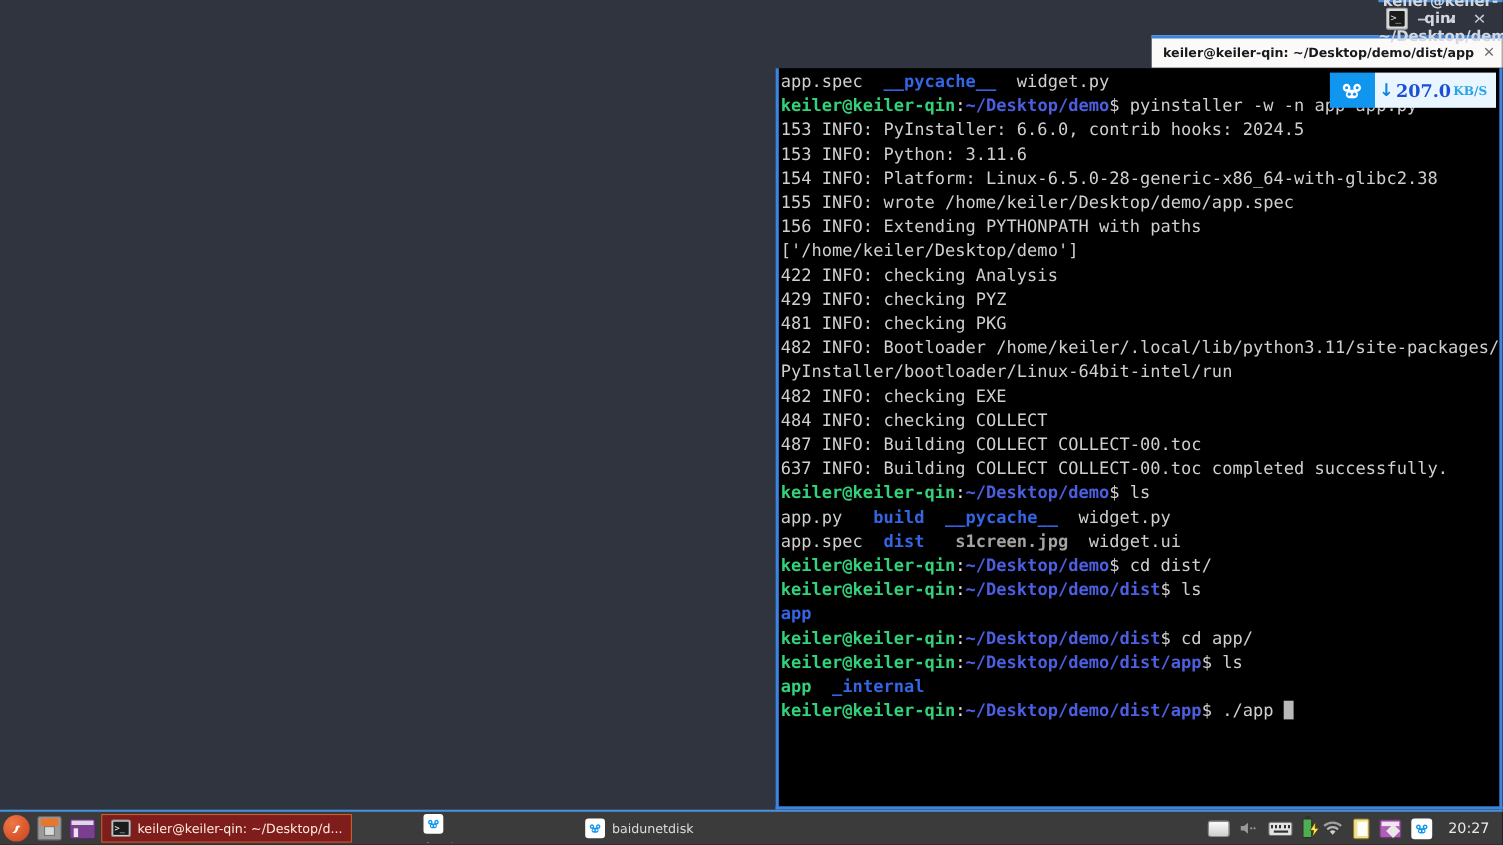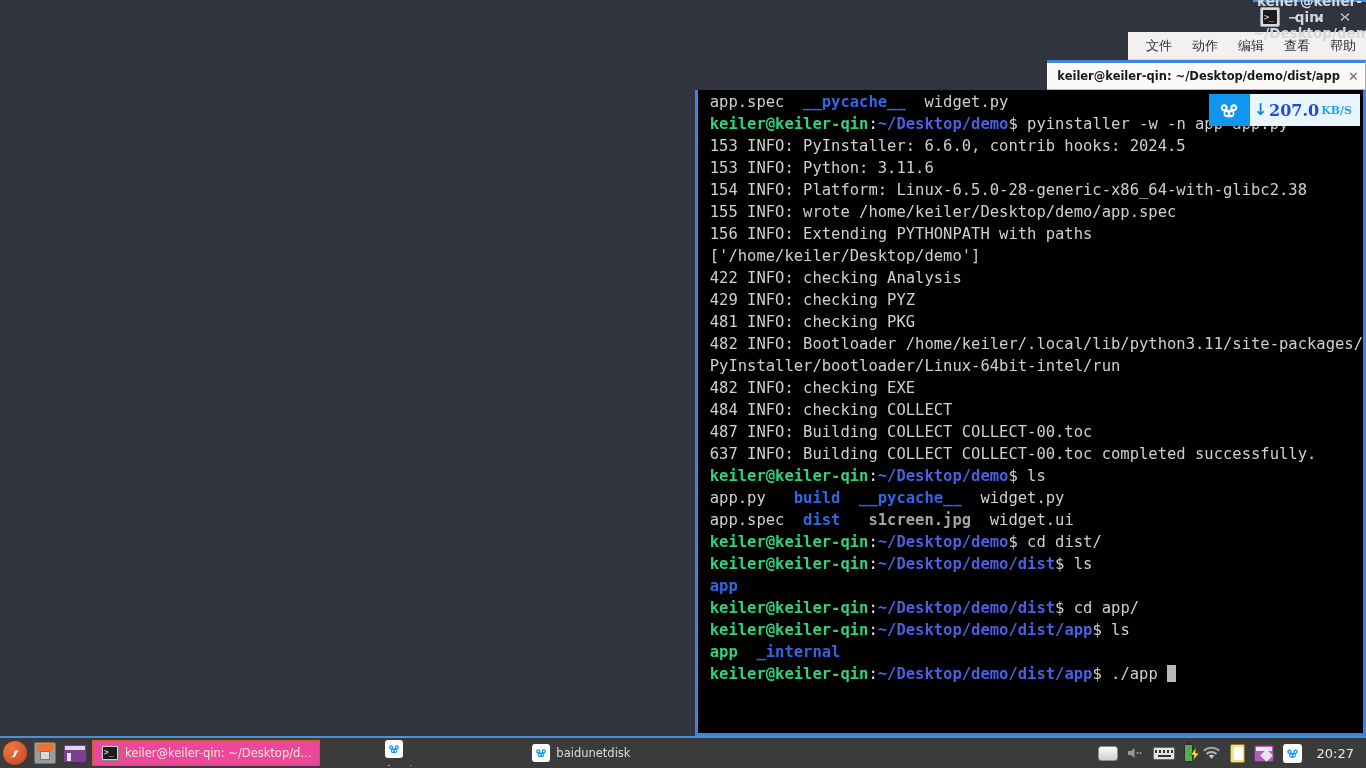--- a/index.html
+++ b/index.html
@@ -78,21 +78,21 @@
   #tab .tab-close {
     color:#6d6d6d; font-size:13px; line-height:1;
     font-family:"DejaVu Sans", sans-serif;
   }
 
   
   #terminal {
     flex:1; background:#000; position:relative; overflow:hidden;
     border-left:3px solid #3c84dd; border-right:3px solid #3c84dd;
     border-bottom:3px solid #3c84dd;
-    padding:1px 0 0 12px;
+    padding:1px 0 0 2px;
   }
   #termlines {
     font-family:"DejaVu Sans Mono", monospace;
     font-size:15.5px; line-height:22px; white-space:pre;
     color:#d0d0d0;
   }
   .l { height:22px; }
   .c-gbold  { color:#33d17a; font-weight:bold; }
   .c-blue   { color:#3465e4; font-weight:bold; }
   .c-bblue  { color:#4b5fe0; font-weight:bold; }
@@ -164,21 +164,21 @@
     content:""; position:absolute; left:3px; top:8px; width:4px; height:8px;
     background:#e7e2ee; box-shadow:0 0 0 0 #fff;
   }
 
   .tb-task {
     height:26px; margin:0 2px; display:flex; align-items:center; gap:6px;
     padding:0 8px; max-width:230px; overflow:hidden;
     color:#dcdcdc; font-size:11.5px; font-family:"DejaVu Sans", sans-serif;
     white-space:nowrap;
   }
-  .tb-task.active { background:#ec4899; color:#ffe9dd; border:1px solid #c75f2c; }
+  .tb-task.active { background:#7f1d1d; color:#ffe9dd; border:1px solid #c75f2c; }
   .tb-task .tb-ic { flex:0 0 auto; width:18px; height:18px; display:flex; align-items:center; justify-content:center; }
   .term-ic {
     width:18px; height:16px; background:#cfcfcf; border:1px solid #8a8a8a; border-radius:2px;
     position:relative;
   }
   .term-ic::after {
     content:">_"; position:absolute; left:2px; top:0;
     color:#f0f0f0; font-family:"DejaVu Sans Mono", monospace; font-size:8px; line-height:14px;
   }
   .term-ic::before { content:""; position:absolute; left:1px; top:1px; right:1px; bottom:1px; background:#1c1c1c; }
@@ -235,27 +235,20 @@
           </svg>
       </div>
       <div class="win-btn">
         <svg width="12" height="12" viewBox="0 0 12 12">
           <path d="M2.6 2.0 L6 5.4 L9.4 2.0 L10.3 3.3 L7.2 6 L10.3 8.7 L9.4 10 L6 6.6 L2.6 10 L1.7 8.7 L4.8 6 L1.7 3.3 Z" fill="#c3c8d1"></path>
         </svg>
       </div>
     </div>
   </div>
 
-  <div id="menubar">
-    <div class="mi">文件</div>
-    <div class="mi">动作</div>
-    <div class="mi">编辑</div>
-    <div class="mi">查看</div>
-    <div class="mi">帮助</div>
-  </div>
 
   <div id="tabbar">
     <div id="tab">
       <span class="tab-label">keiler@keiler-qin: ~/Desktop/demo/dist/app</span>
       <span class="tab-close">✕</span>
     </div>
   </div>
 
   <div id="terminal">
     <div id="termlines"><div class="l"><span class="c-plain">app.spec  </span><span class="c-blue">__pycache__</span><span class="c-plain">  widget.py</span></div><div class="l"><span class="c-gbold">keiler@keiler-qin</span><span class="c-white">:</span><span class="c-bblue">~/Desktop/demo</span><span class="c-plain">$ pyinstaller -w -n app app.py</span></div><div class="l"><span class="c-plain">153 INFO: PyInstaller: 6.6.0, contrib hooks: 2024.5</span></div><div class="l"><span class="c-plain">153 INFO: Python: 3.11.6</span></div><div class="l"><span class="c-plain">154 INFO: Platform: Linux-6.5.0-28-generic-x86_64-with-glibc2.38</span></div><div class="l"><span class="c-plain">155 INFO: wrote /home/keiler/Desktop/demo/app.spec</span></div><div class="l"><span class="c-plain">156 INFO: Extending PYTHONPATH with paths</span></div><div class="l"><span class="c-plain">['/home/keiler/Desktop/demo']</span></div><div class="l"><span class="c-plain">422 INFO: checking Analysis</span></div><div class="l"><span class="c-plain">429 INFO: checking PYZ</span></div><div class="l"><span class="c-plain">481 INFO: checking PKG</span></div><div class="l"><span class="c-plain">482 INFO: Bootloader /home/keiler/.local/lib/python3.11/site-packages/</span></div><div class="l"><span class="c-plain">PyInstaller/bootloader/Linux-64bit-intel/run</span></div><div class="l"><span class="c-plain">482 INFO: checking EXE</span></div><div class="l"><span class="c-plain">484 INFO: checking COLLECT</span></div><div class="l"><span class="c-plain">487 INFO: Building COLLECT COLLECT-00.toc</span></div><div class="l"><span class="c-plain">637 INFO: Building COLLECT COLLECT-00.toc completed successfully.</span></div><div class="l"><span class="c-gbold">keiler@keiler-qin</span><span class="c-white">:</span><span class="c-bblue">~/Desktop/demo</span><span class="c-plain">$ ls</span></div><div class="l"><span class="c-plain">app.py   </span><span class="c-blue">build</span><span class="c-plain">  </span><span class="c-blue">__pycache__</span><span class="c-plain">  widget.py</span></div><div class="l"><span class="c-plain">app.spec  </span><span class="c-blue">dist</span><span class="c-plain">   </span><span class="c-pink">s1creen.jpg</span><span class="c-plain">  widget.ui</span></div><div class="l"><span class="c-gbold">keiler@keiler-qin</span><span class="c-white">:</span><span class="c-bblue">~/Desktop/demo</span><span class="c-plain">$ cd dist/</span></div><div class="l"><span class="c-gbold">keiler@keiler-qin</span><span class="c-white">:</span><span class="c-bblue">~/Desktop/demo/dist</span><span class="c-plain">$ ls</span></div><div class="l"><span class="c-blue">app</span></div><div class="l"><span class="c-gbold">keiler@keiler-qin</span><span class="c-white">:</span><span class="c-bblue">~/Desktop/demo/dist</span><span class="c-plain">$ cd app/</span></div><div class="l"><span class="c-gbold">keiler@keiler-qin</span><span class="c-white">:</span><span class="c-bblue">~/Desktop/demo/dist/app</span><span class="c-plain">$ ls</span></div><div class="l"><span class="c-gbold">app</span><span class="c-plain">  </span><span class="c-blue">_internal</span></div><div class="l"><span class="c-gbold">keiler@keiler-qin</span><span class="c-white">:</span><span class="c-bblue">~/Desktop/demo/dist/app</span><span class="c-plain">$ ./app </span><span class="cursor"></span></div></div>

